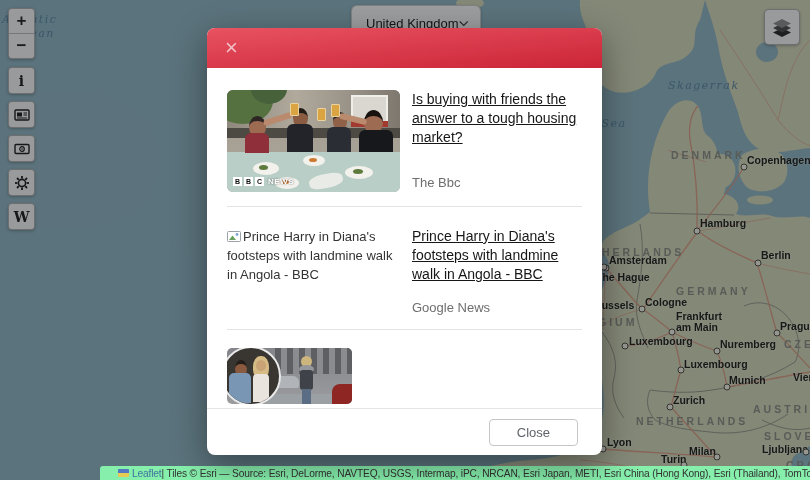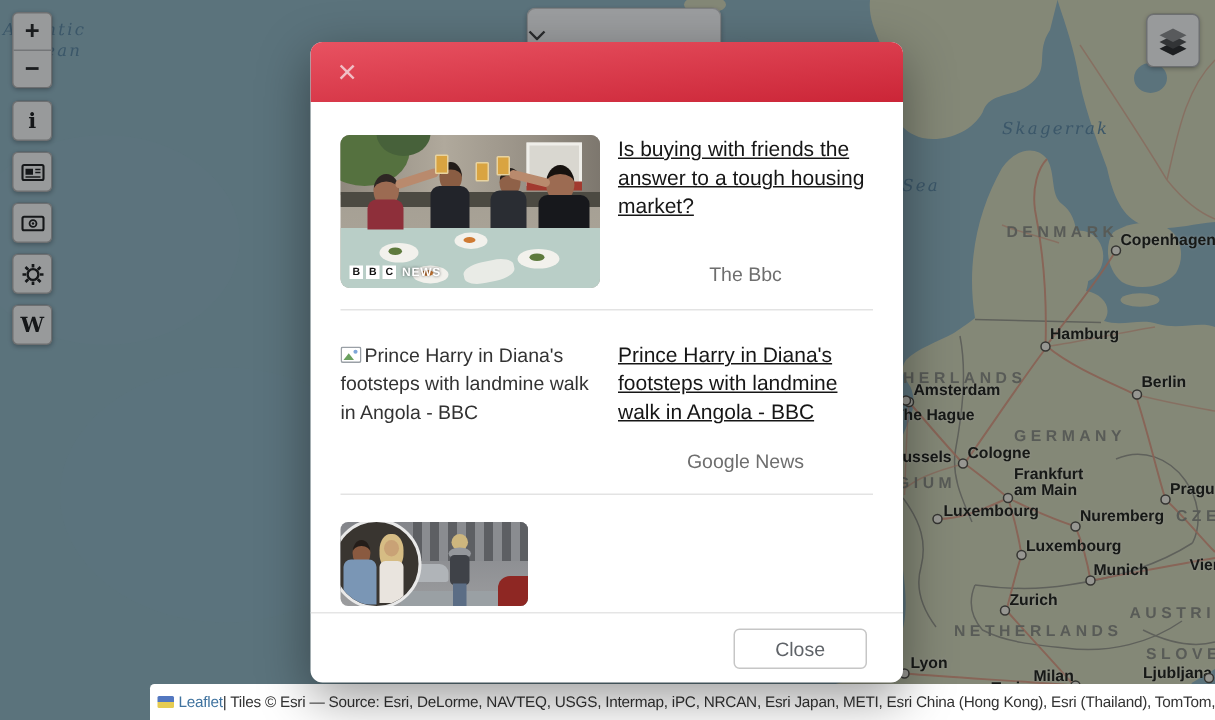--- a/index.html
+++ b/index.html
@@ -34,23 +34,23 @@
       display:flex;align-items:center;box-shadow:0 1px 3px rgba(0,0,0,.2);cursor:pointer;}
   .dropdown .val{font-size:13px;color:#222;padding-left:14px;flex:1;white-space:nowrap;}
   .dropdown .chev{margin-right:12px;}
   .layersctl{right:10px;top:9px;left:auto;width:34px;height:34px;position:absolute;z-index:1;
       background:#f6f6f4;border:1px solid rgba(0,0,0,.28);border-radius:5px;
       display:flex;align-items:center;justify-content:center;cursor:pointer;
       box-shadow:0 1px 3px rgba(0,0,0,.25);}
   
   .backdrop{position:absolute;inset:0;background:rgba(0,6,10,.38);z-index:2;}
   
-  .attrib{position:absolute;left:100px;right:0;bottom:0;height:24px;z-index:4;
-      background:#ffffff;border-top-left-radius:3px;display:flex;align-items:center;
-      font-size:10.2px;letter-spacing:-.15px;color:#333;padding:0 3px 0 5px;
+  .attrib{position:absolute;left:100px;right:0;bottom:0;height:14px;z-index:4;
+      background:#86efac;border-top-left-radius:3px;display:flex;align-items:center;
+      font-size:10.2px;letter-spacing:-.15px;color:#333;padding:0 3px 0 18px;
       white-space:nowrap;overflow:hidden;}
   .flag{display:inline-block;width:11px;height:8px;margin-right:3px;border-radius:1px;
       background:linear-gradient(#5377c0 50%,#e6cc52 50%);flex:0 0 auto;}
   .attrib a{color:#40739f;text-decoration:none;}
   
   .modal{position:absolute;left:207px;top:28px;width:395px;height:427px;z-index:5;
       background:#fff;border-radius:8px;box-shadow:0 10px 34px rgba(0,0,0,.4);
       display:flex;flex-direction:column;overflow:hidden;}
   .m-head{height:40px;flex:0 0 40px;background:linear-gradient(175deg,#e85261,#cb2537);
       display:flex;align-items:center;padding:0 16px;}
@@ -61,21 +61,21 @@
   .row{display:flex;gap:12px;}
   .r1{padding-top:22px;}
   .r2{padding-top:20px;}
   .r3{padding-top:18px;}
   .divider{border-bottom:1px solid #e3e3e3;}
   .d1{margin-top:14px;}
   .d2{margin-top:14px;}
   .t-col{flex:1;min-width:0;}
   .a-title{font-size:14px;line-height:19px;font-weight:400;color:#161616;
       text-decoration:underline;cursor:pointer;display:block;}
-  .a-src{font-size:13px;color:#6e6e6e;text-align:center;}
+  .a-src{font-size:13px;color:#6e6e6e;}
   .s1{margin-top:28px;}
   .s2{margin-top:16px;}
   .alt-col{width:173px;flex:0 0 173px;font-size:13px;line-height:19px;color:#333;}
   .alt-col svg{vertical-align:-1px;margin-right:2px;}
   .m-foot{flex:1;border-top:1px solid #e5e5e5;display:flex;align-items:center;
       justify-content:flex-end;padding:0 24px;}
   .close-btn{border:1px solid #c6c6c6;border-radius:4px;background:#fff;color:#5f6368;
       font-size:13px;font-family:"Liberation Sans",sans-serif;padding:5px 27px;cursor:pointer;}
   
   .thumb1{position:relative;width:173px;height:102px;flex:0 0 173px;border-radius:6px;
@@ -281,20 +281,21 @@
           <line x1="11.2" y1="4.8" x2="13" y2="3"></line>
       </g>
       <circle cx="8" cy="8" r="3.6" fill="none" stroke="#222" stroke-width="1.6"></circle>
     </svg>
   </div>
   <div class="ctl sbtn" style="top:203px">
     <span class="glyph-w">W</span>
   </div>
 
   <div class="dropdown">
+    <span class="val">United Kingdom</span>
     <svg class="chev" width="12" height="7" viewBox="0 0 12 7">
       <polyline points="1,1 6,6 11,1" fill="none" stroke="#444" stroke-width="1.6"></polyline>
     </svg>
   </div>
 
   <div class="layersctl">
     <svg width="24" height="24" viewBox="0 0 24 24">
       <polygon points="12,13 21,17.5 12,22 3,17.5" fill="#2f2f2f"></polygon>
       <polygon points="12,8.5 21,13 12,17.5 3,13" fill="#525252"></polygon>
       <polygon points="12,4 21,8.5 12,13 3,8.5" fill="#8f8f8f"></polygon>

